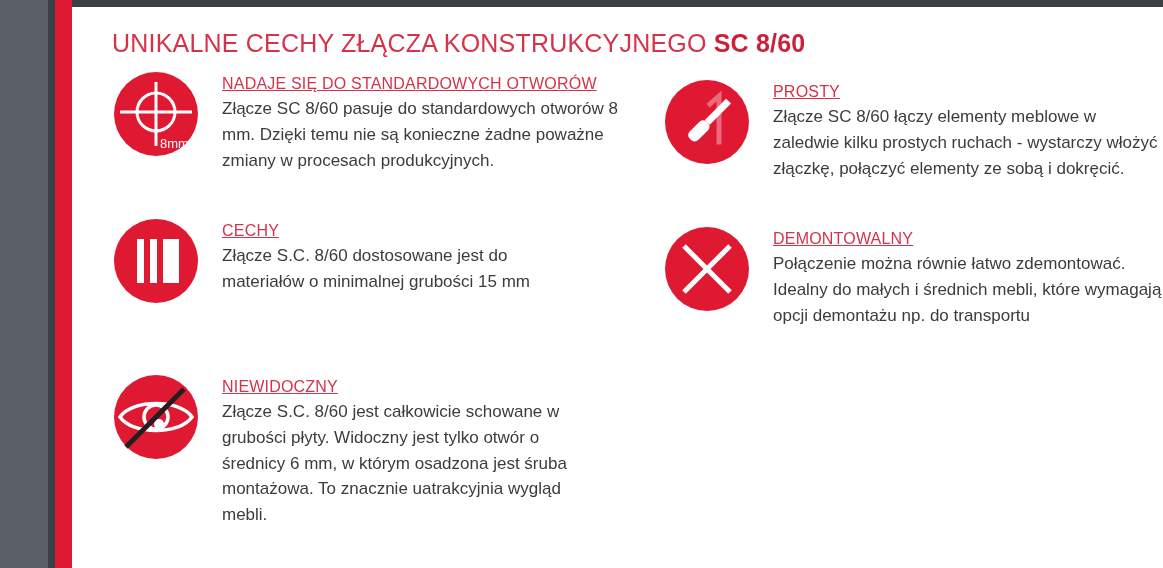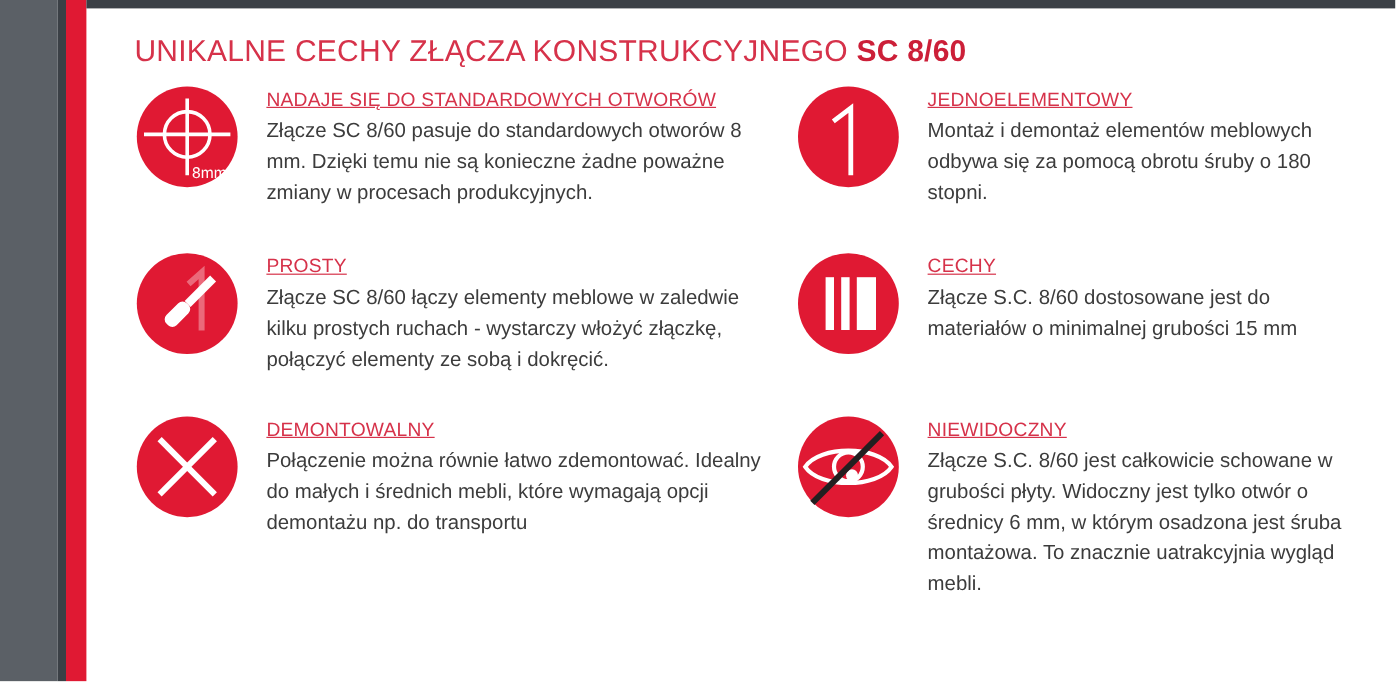--- a/index.html
+++ b/index.html
@@ -114,21 +114,21 @@
     font-size: 17px;
     line-height: 1.52;
     color: #3c3c3c;
   }
 
   
   .col-left .text { max-width: 430px; }
   .col-right .text { max-width: 370px; }
 
   .row2 { margin-top: 8px; }
-  .row3 { margin-top: 4px; }
+  .row3 { margin-top: 16px; }
 </style>
 </head>
 <body>
 
 <div id="page">
 
   <div class="edge-gray"></div>
   <div class="edge-dark"></div>
   <div class="edge-red"></div>
   <div class="top-bar"></div>
@@ -149,32 +149,20 @@
             <line x1="8" y1="42" x2="80" y2="42" stroke="#ffffff" stroke-width="3"></line>
             <text x="48" y="78" fill="#ffffff" font-family="Liberation Sans, sans-serif" font-size="13">8mm</text>
           </svg>
         </div>
         <div class="text">
           <h3>NADAJE SIĘ DO STANDARDOWYCH OTWORÓW</h3>
           <p>Złącze SC 8/60 pasuje do standardowych otworów 8 mm. Dzięki temu nie są konieczne żadne poważne zmiany w procesach produkcyjnych.</p>
         </div>
       </div>
 
-      <div class="feature col-right">
-        <div class="icon-wrap">
-          <svg viewBox="0 0 88 88" xmlns="http://www.w3.org/2000/svg">
-            <circle cx="44" cy="44" r="42" fill="#e01933"></circle>
-            <path d="M33 30 L46 20 L46 74" fill="none" stroke="#ffffff" stroke-width="4" stroke-linecap="square" stroke-linejoin="miter"></path>
-          </svg>
-        </div>
-        <div class="text">
-          <h3>JEDNOELEMENTOWY</h3>
-          <p>Montaż i demontaż elementów meblowych odbywa się za pomocą obrotu śruby o 180 stopni.</p>
-        </div>
-      </div>
 
       <div class="feature col-left row2">
         <div class="icon-wrap">
           <svg viewBox="0 0 88 88" xmlns="http://www.w3.org/2000/svg">
             <circle cx="44" cy="44" r="42" fill="#e01933"></circle>
             <path d="M47 26 L56 18 L56 64" fill="none" stroke="#ffffff" stroke-opacity="0.35" stroke-width="5" stroke-linecap="square"></path>
             <g transform="rotate(45 44 44)">
               <rect x="41" y="14" width="7" height="30" fill="#ffffff"></rect>
               <rect x="38.5" y="44" width="12" height="24" rx="5" fill="#ffffff"></rect>
             </g>

